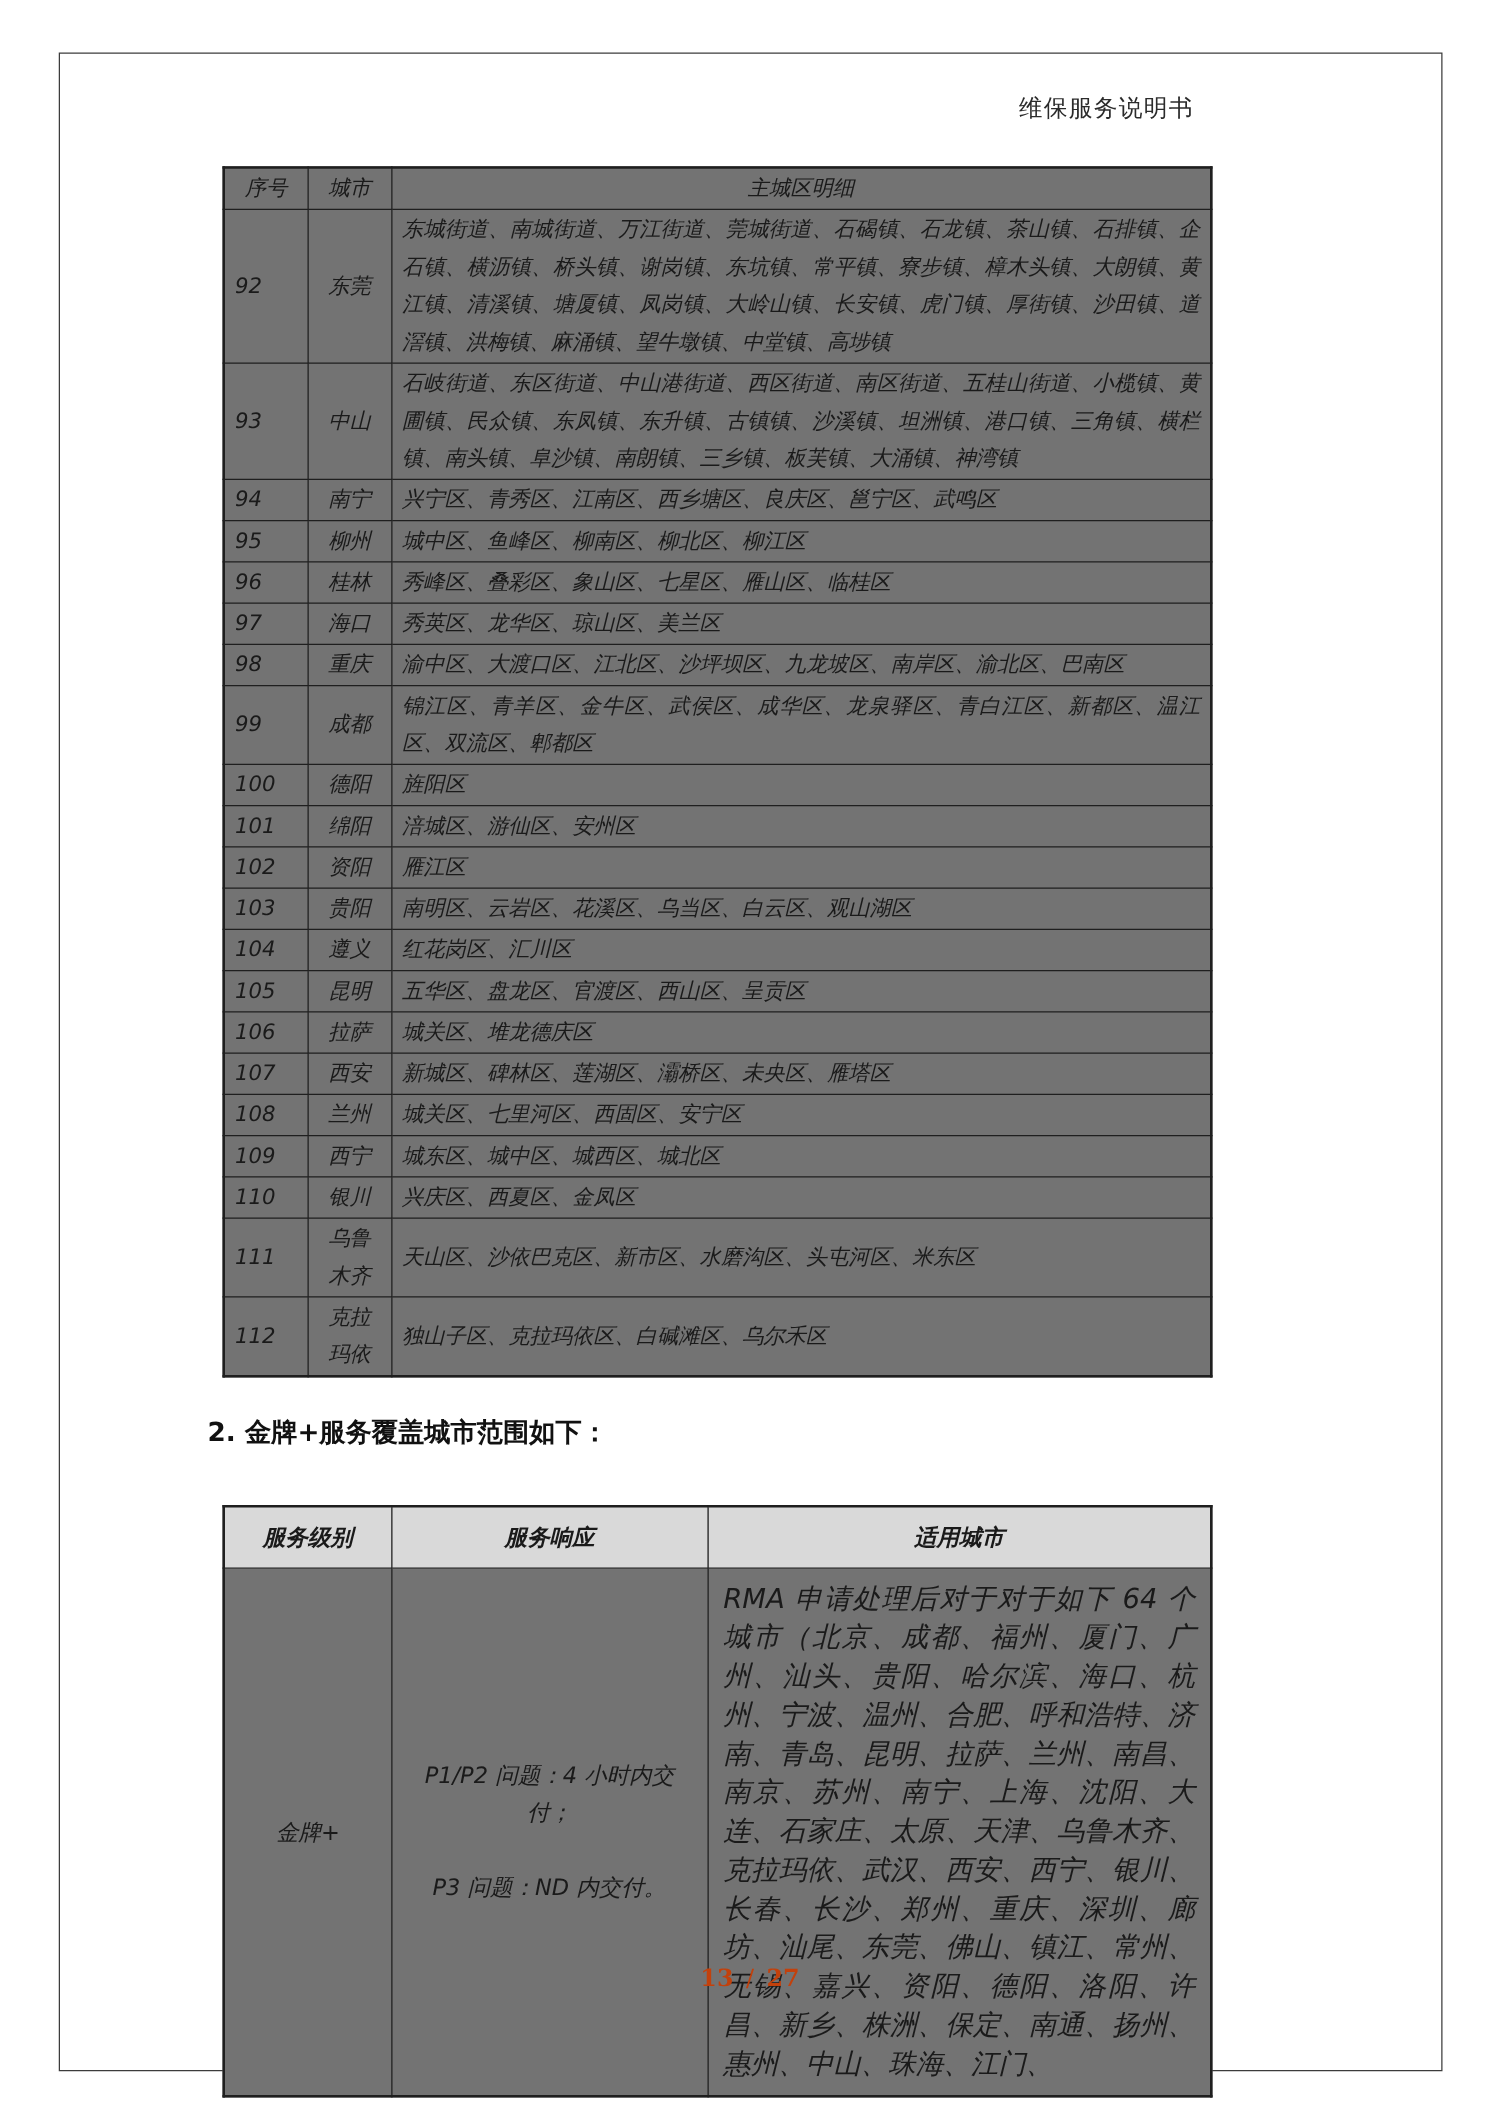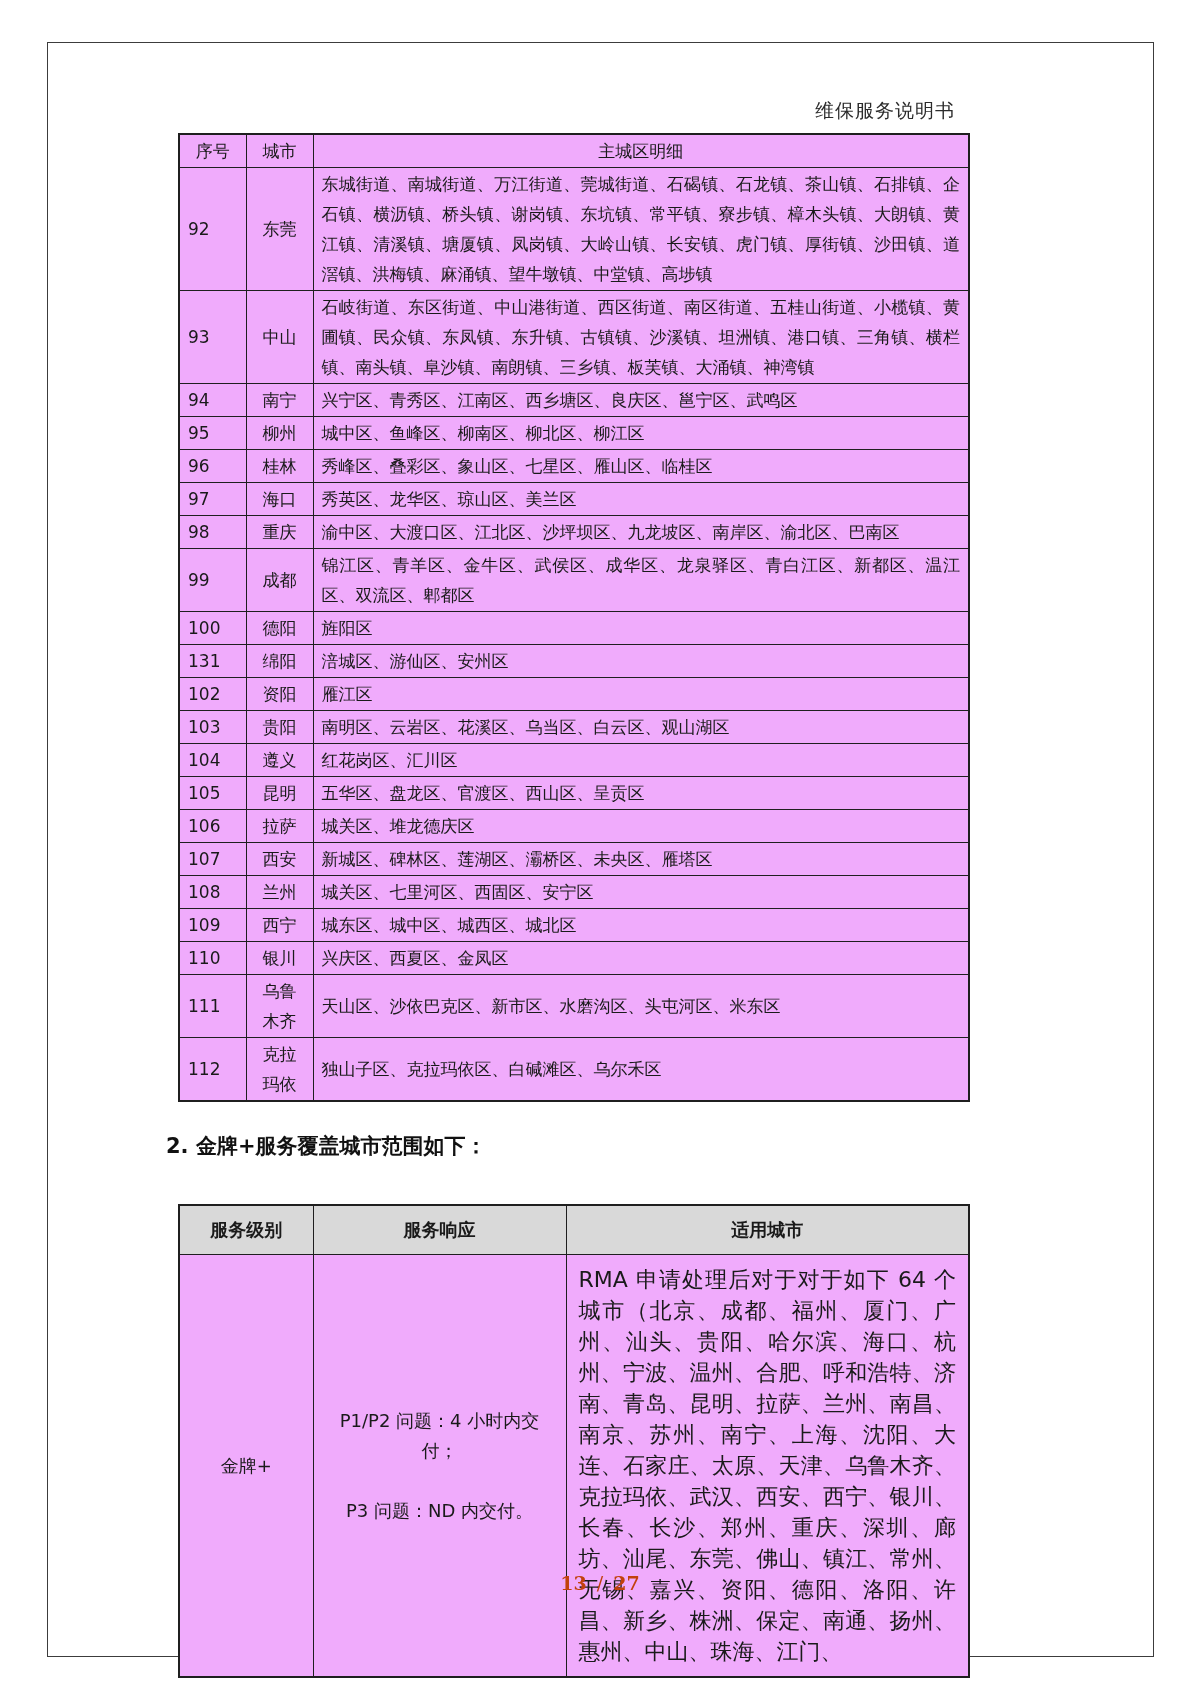--- a/index.html
+++ b/index.html
@@ -8,23 +8,23 @@
     font-family:"DejaVu Sans","Liberation Sans",sans-serif;
     color:#1a1a1a;
   }
   .page-frame{
     position:absolute;left:47px;top:42px;width:1105px;height:1613px;
     border:1px solid #3c3c3c;
   }
   .doc-header{
     position:absolute;top:74px;right:245px;
     font-family:"DejaVu Serif","Liberation Serif",serif;
-    font-size:19px;color:#2b2b2b;letter-spacing:1px;margin-top:24px;
-  }
-  table{border-collapse:collapse;table-layout:fixed;background:#f0abfc;}
+    font-size:19px;color:#2b2b2b;letter-spacing:1px;
+  }
+  table{border-collapse:collapse;table-layout:fixed;background:#737373;font-style:italic;}
   .t1{
     position:absolute;left:178px;top:133px;width:790px;
     border:2px solid #1f1f1f;
   }
   .t1 th,.t1 td{
     border:1px solid #1f1f1f;
     font-size:17px;line-height:30px;
     padding:1px 8px;vertical-align:middle;
   }
   .t1 th{font-weight:normal;text-align:center;height:30px;}
@@ -136,21 +136,21 @@
         <td class="cell-districts">锦江区、青羊区、金牛区、武侯区、成华区、龙泉驿区、青白江区、新都区、温江区、双流区、郫都区</td>
       </tr>
 
       <tr>
         <td class="cell-no">100</td>
         <td class="cell-city">德阳</td>
         <td class="cell-districts">旌阳区</td>
       </tr>
 
       <tr>
-        <td class="cell-no">131</td>
+        <td class="cell-no">101</td>
         <td class="cell-city">绵阳</td>
         <td class="cell-districts">涪城区、游仙区、安州区</td>
       </tr>
 
       <tr>
         <td class="cell-no">102</td>
         <td class="cell-city">资阳</td>
         <td class="cell-districts">雁江区</td>
       </tr>
 

